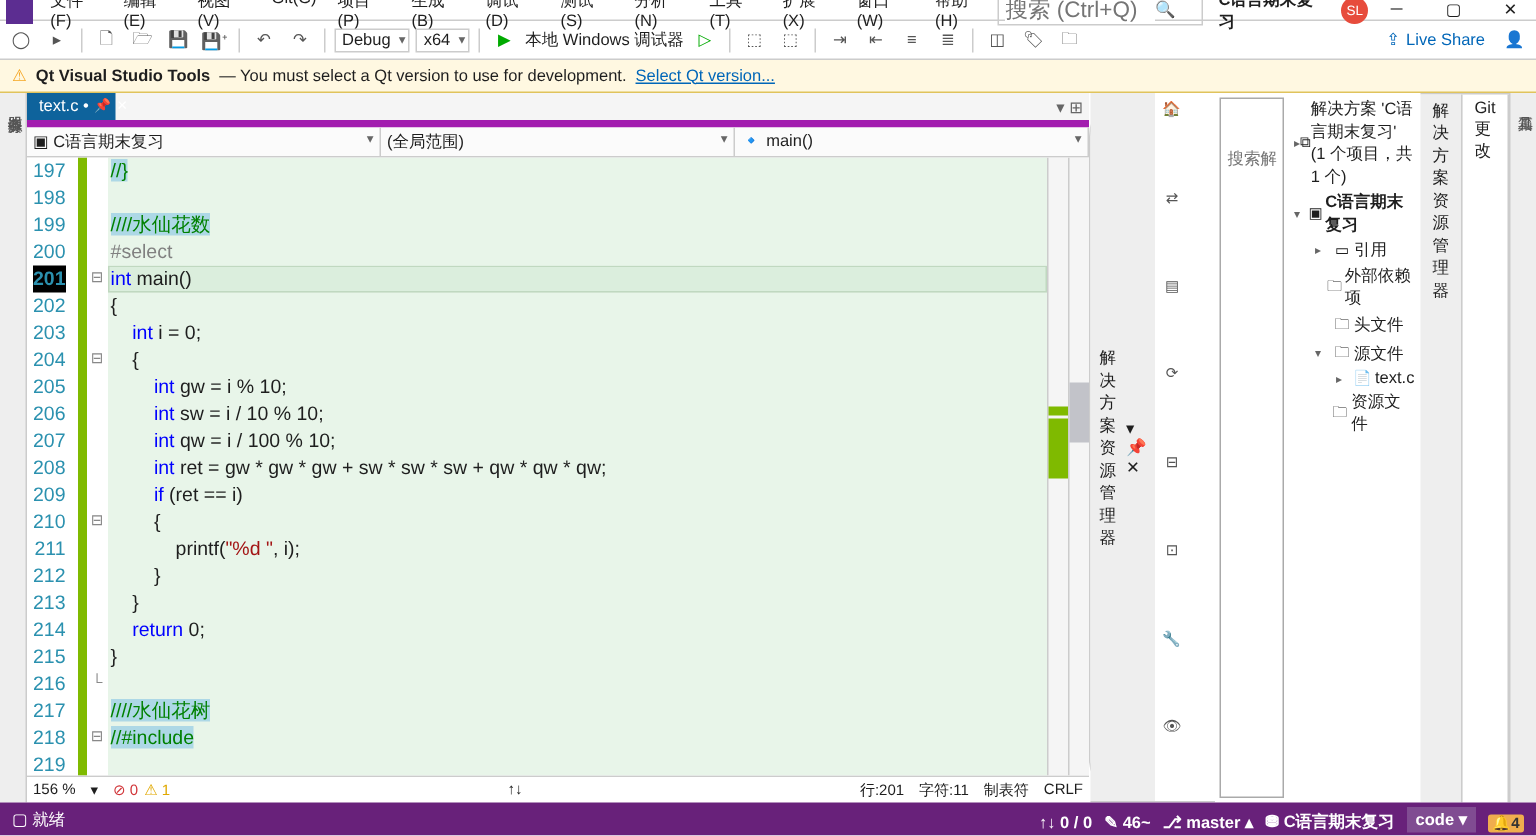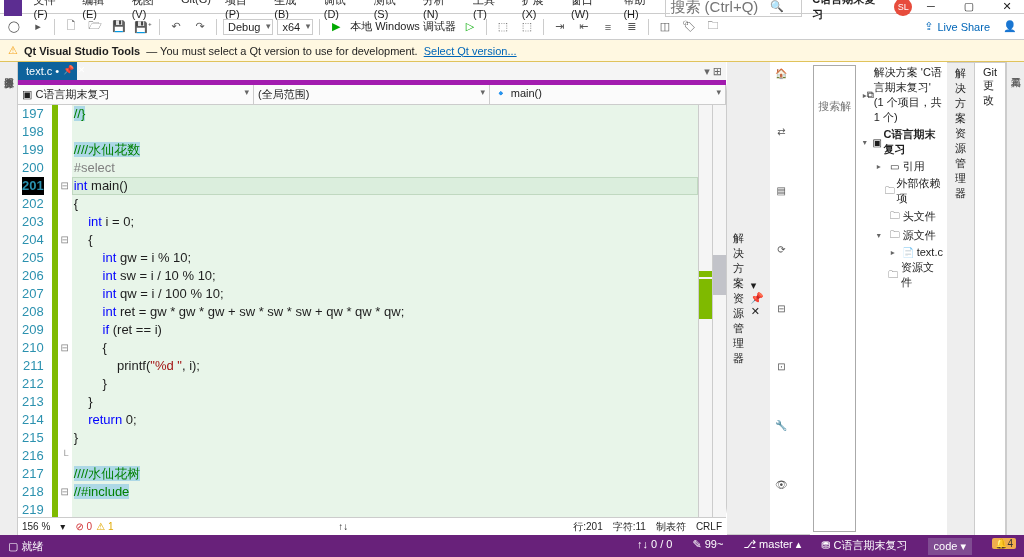--- a/index.html
+++ b/index.html
@@ -73,21 +73,21 @@
 .tree-row { display:flex; align-items:center; padding:1px 0; cursor:pointer; }
 .tree-indent { display:inline-block; }
 .tw0{width:0}.tw1{width:14px}.tw2{width:28px}
 .tree-chev { width:10px; font-size:8px; color:#666; }
 .tree-icon { width:16px; text-align:center; font-size:10px; }
 .panel-tabs { display:flex; border-top:1px solid #ccc; }
 .ptab { padding:3px 8px; font-size:11px; border-right:1px solid #ccc; }
 .ptab.active { background:#eee; }
 
 .statusbar { height:22px; background:#68217a; color:#fff; display:flex; align-items:center; padding:0 8px; font-size:11px; gap:14px; }
-.statusbar .right { margin-left:auto; display:flex; gap:20px; align-items:flex-start; }
+.statusbar .right { margin-left:auto; display:flex; gap:8px; align-items:flex-end;font-weight:bold; }
 .status-code { background:#804c92; padding:2px 6px; }
 .notify { background:#f0ad4e; color:#333; border-radius:2px; padding:0 3px; font-size:10px; }
 </style>
 </head>
 <body>
 
 <div class="menubar">
   <span class="vs-logo"></span>
   <div class="menu-items" id="menu-items">
       <span class="menu-item">文件(F)</span>
@@ -359,19 +359,19 @@
 
   <div class="side-strip" style="border-left:1px solid #ccc;border-right:none">
     <span class="side-tab">工具箱</span>
   </div>
 </div>
 
 <div class="statusbar">
   <span>▢ <span>就绪</span></span>
   <div class="right">
     <span>↑↓ <span>0 / 0</span></span>
-    <span>✎ <span>99~</span></span>
+    <span>✎ <span>46~</span></span>
     <span>⎇ <span>master</span> ▴</span>
     <span>⛃ <span>C语言期末复习</span></span>
     <span class="status-code"><span>code</span> ▾</span>
     <span class="notify">🔔<span>4</span></span>
   </div>
 </div>
 
 </body></html>

